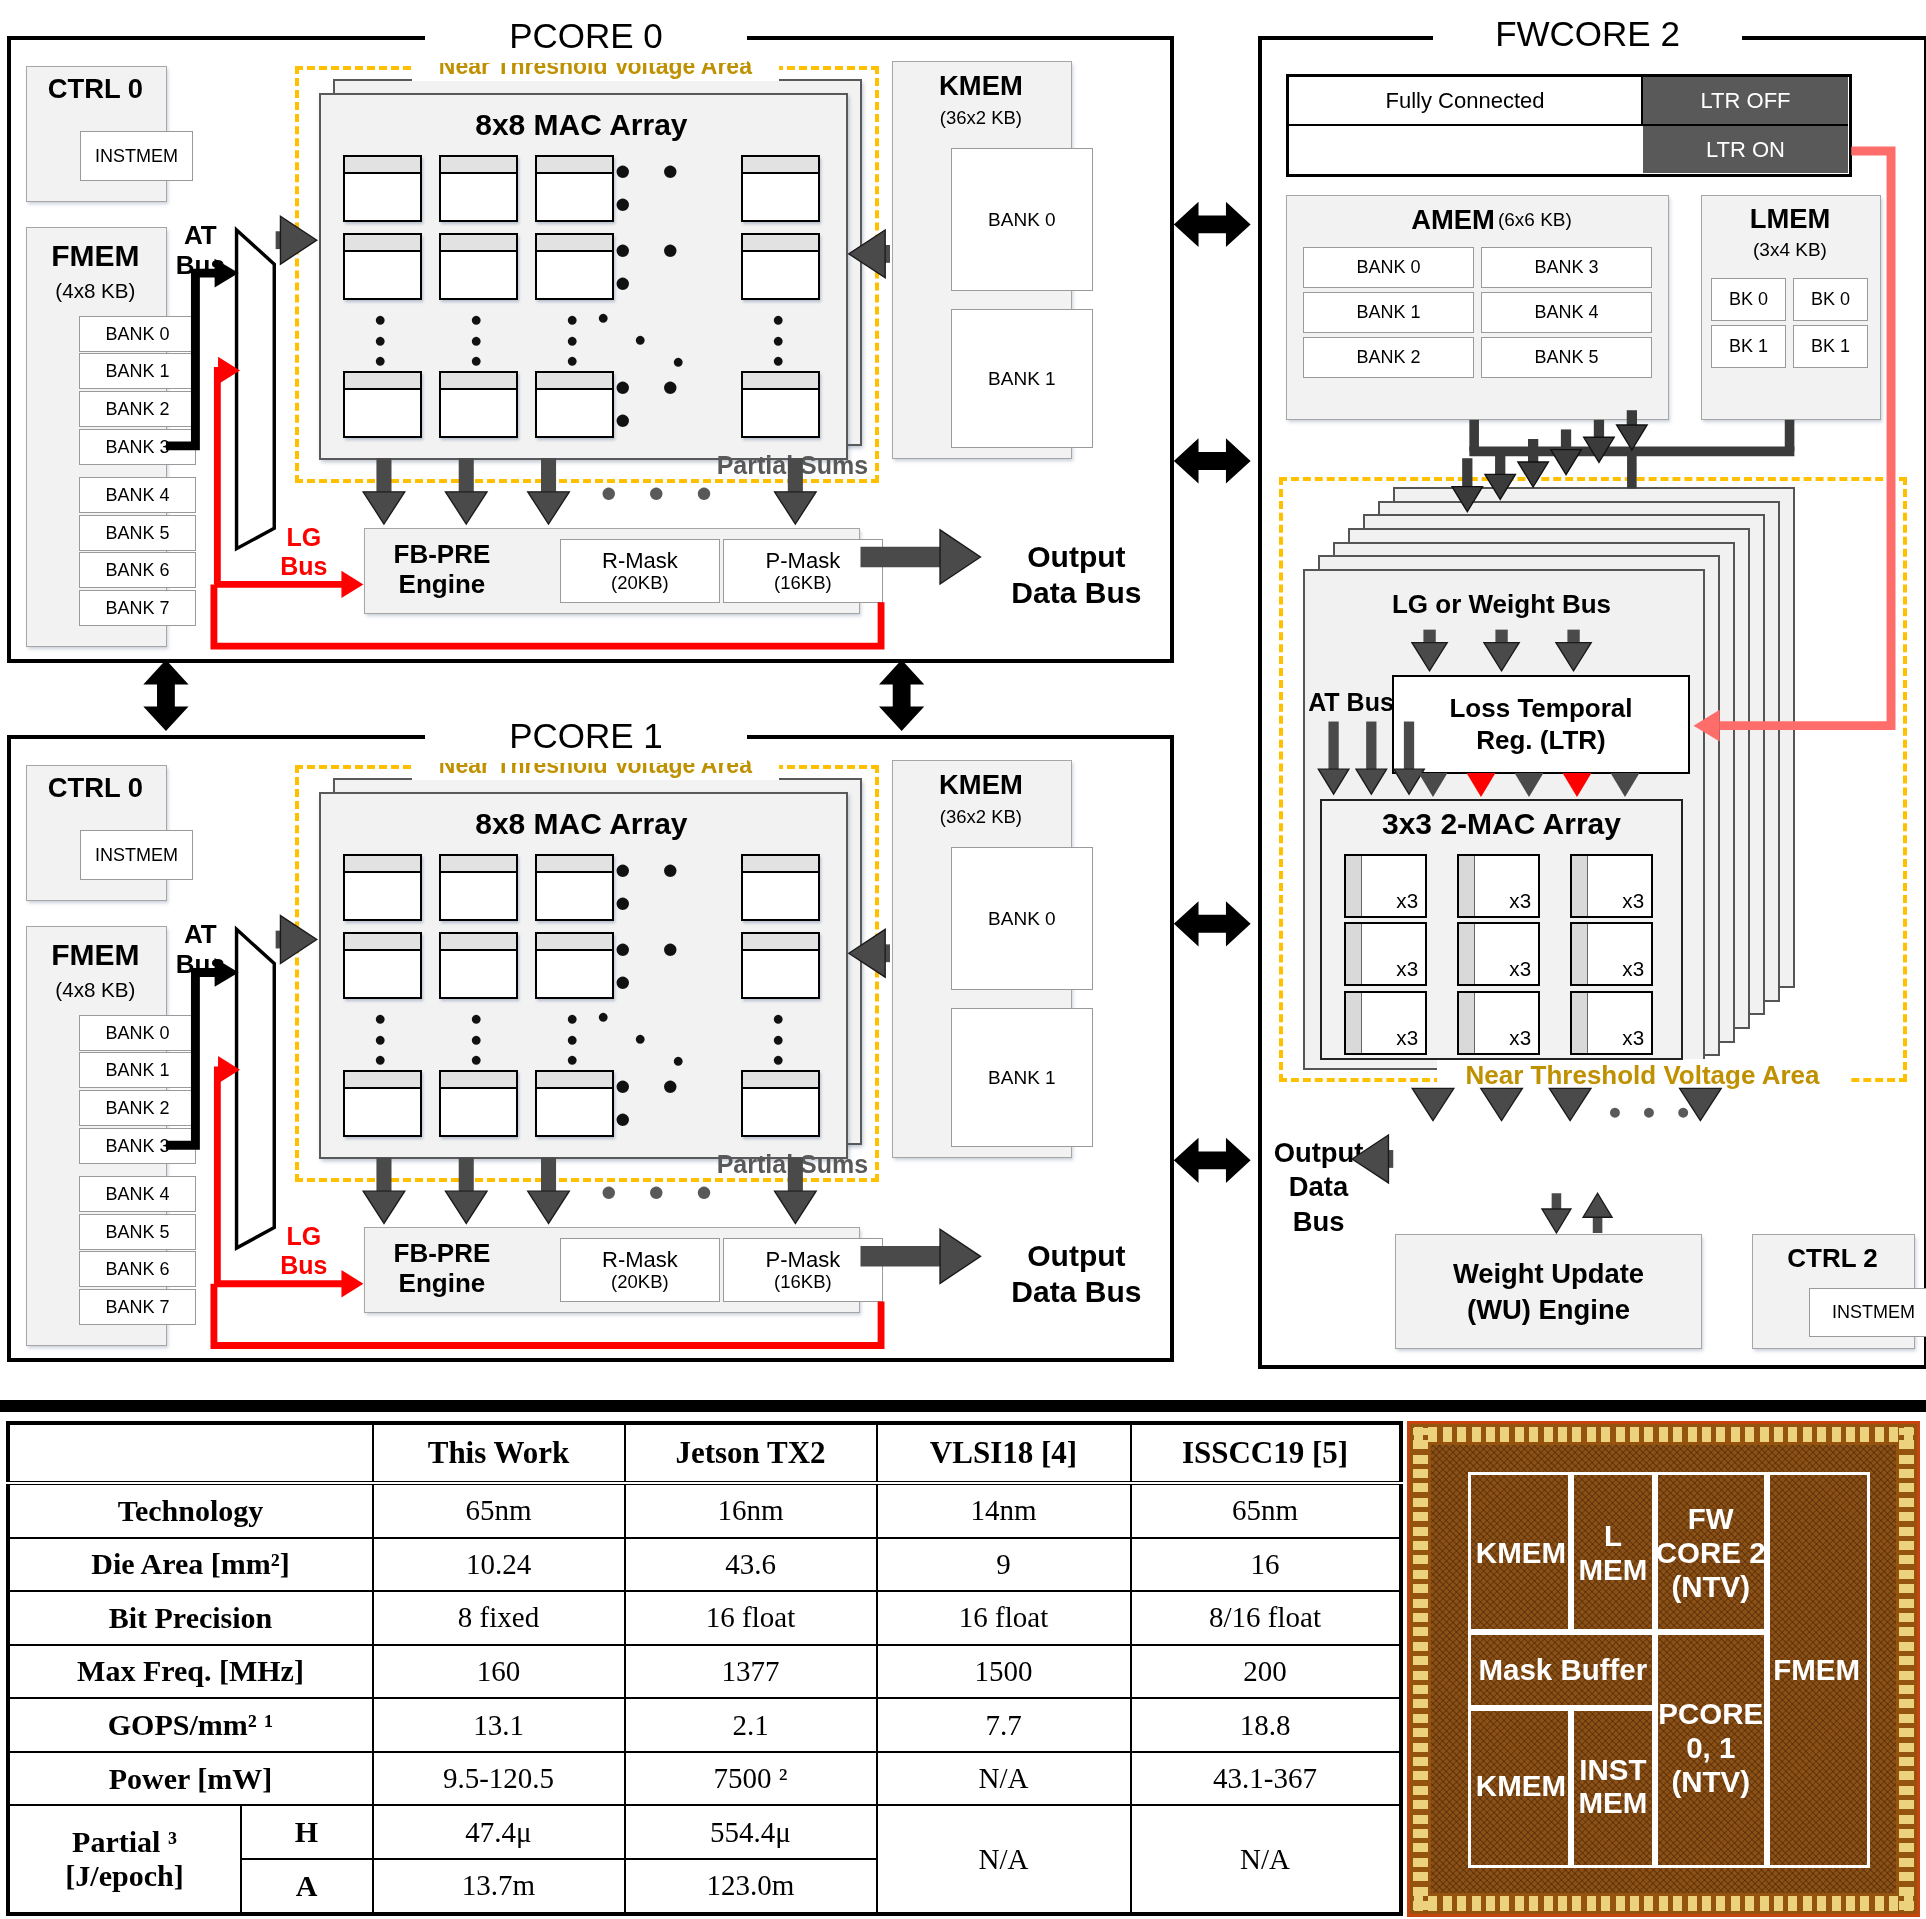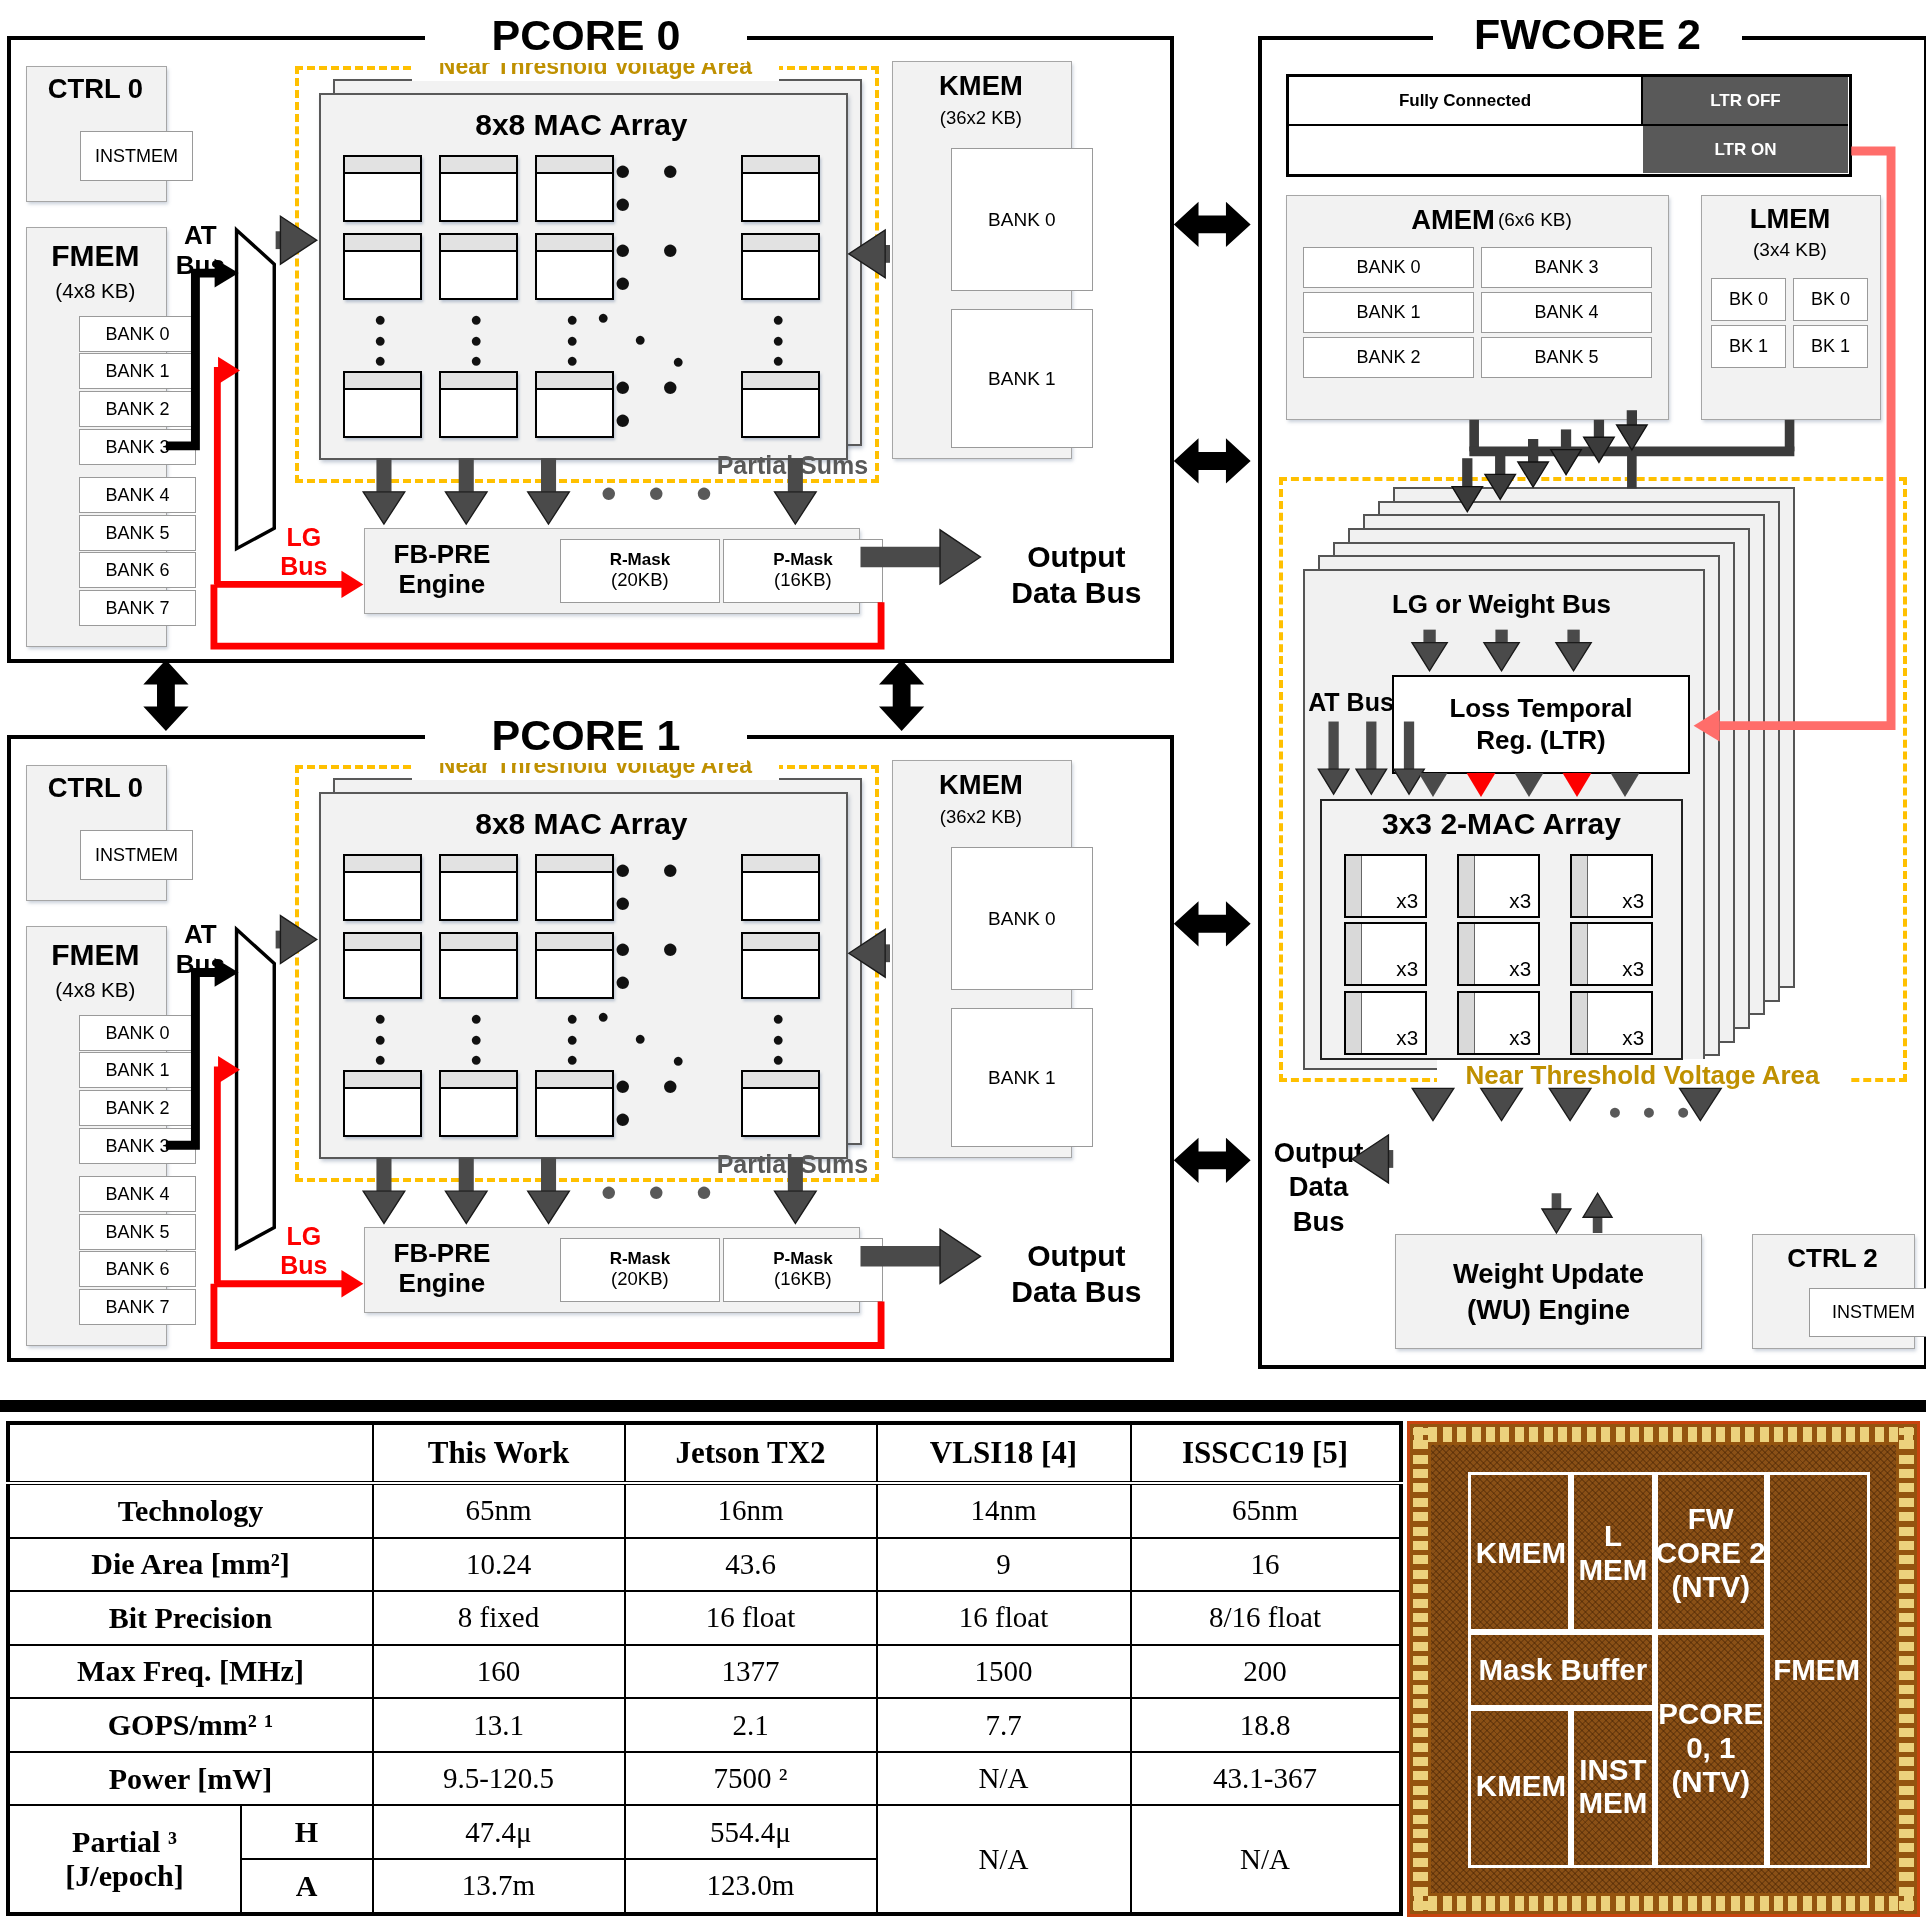--- a/index.html
+++ b/index.html
@@ -3,26 +3,26 @@
 <meta charset="utf-8">
 <style>
   html,body{margin:0;padding:0;background:#fff;}
   #page{position:relative;width:1926px;height:1920px;background:#fff;
         font-family:"Liberation Sans",sans-serif;overflow:hidden;}
   .abs{position:absolute;}
   .center{display:flex;align-items:center;justify-content:center;text-align:center;}
   .gbox{position:absolute;background:#f2f2f2;border:1.4px solid #a6a6a6;box-shadow:2.1px 2.7px 3.4px rgba(100,120,150,.35);}
   .wbox{position:absolute;background:#fff;border:1.4px solid #9a9a9a;margin-left:40px;}
   .blackbox{position:absolute;border:4.1px solid #000;background:#fff;}
-  .title-lg{font-size:43px;font-weight:bold;color:#000;background:#fff;}
+  .title-lg{font-size:35px;font-weight:normal;color:#000;background:#fff;}
   .bt44{font-size:30px;font-weight:bold;color:#000;}
   .bt40{font-size:27.4px;font-weight:bold;color:#000;}
   .bt38{font-size:26px;font-weight:bold;color:#000;}
   .bt36{font-size:25px;font-weight:bold;color:#000;}
-  .bt34{font-size:17px;font-weight:bold;color:#000;}
+  .bt34{font-size:22px;font-weight:normal;color:#000;}
   .t30{font-size:20.6px;color:#000;}
   .t28{font-size:19px;color:#000;}
   .t27{font-size:18.5px;color:#000;}
   .t26{font-size:18px;color:#000;}
   .ntv-rect{position:absolute;border:4.1px dashed #FFC000;z-index:4;}
   .ntv-label{position:absolute;color:#BF9000;font-weight:bold;font-size:23px;background:#fff;z-index:6;
              display:flex;align-items:center;justify-content:center;}
   .panel{position:absolute;background:#f2f2f2;border:2.1px solid #595959;box-shadow:2.1px 2.7px 4.1px rgba(90,110,140,.4);z-index:5;}
   .mac-cell{position:absolute;width:75px;height:63px;background:#fff;border:2.1px solid #000;
             box-shadow:2.1px 2.7px 2.7px rgba(120,140,170,.5);z-index:7;}

